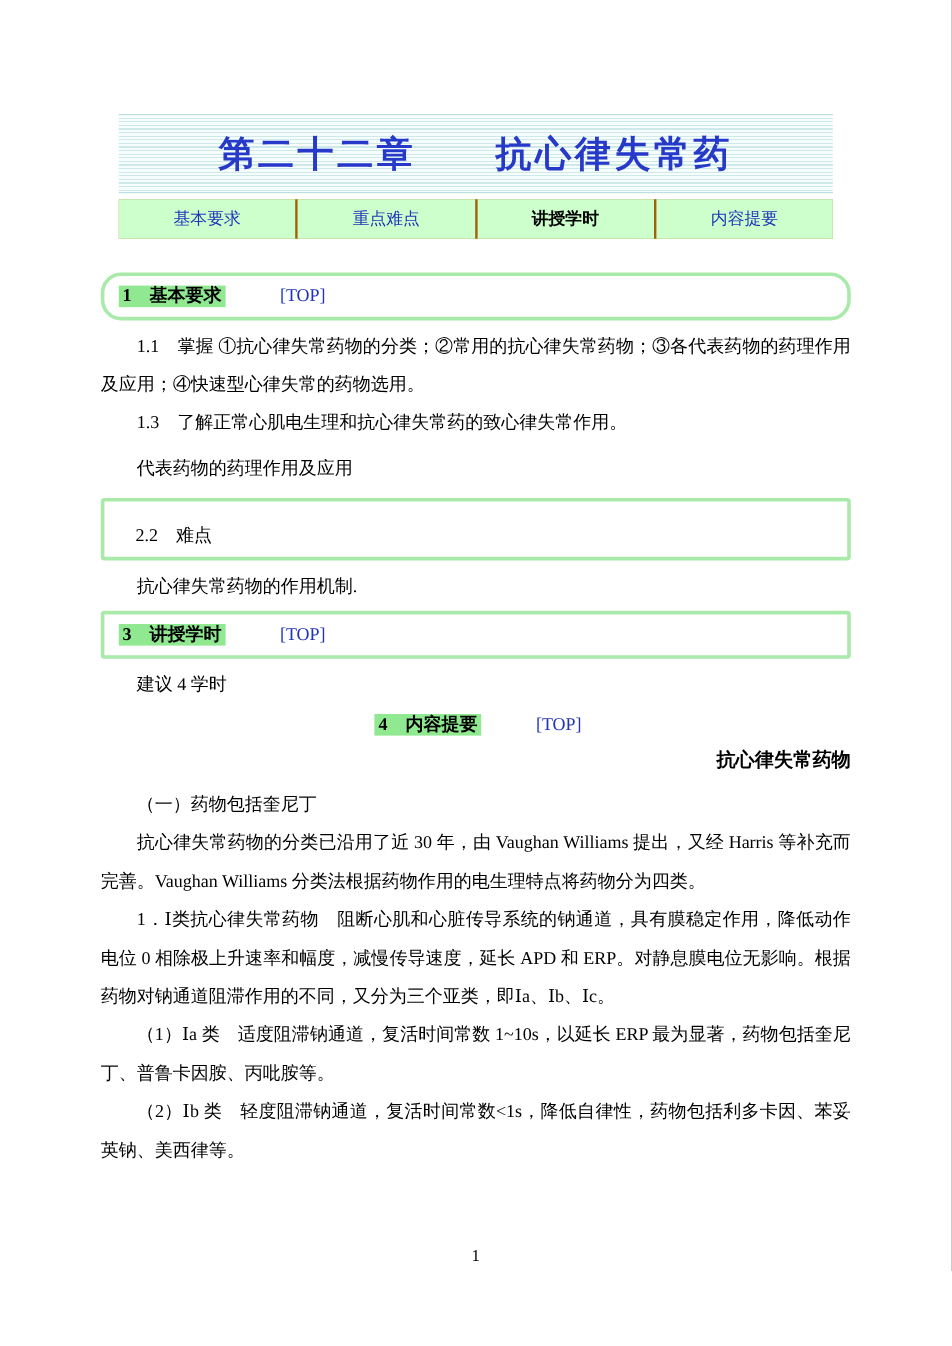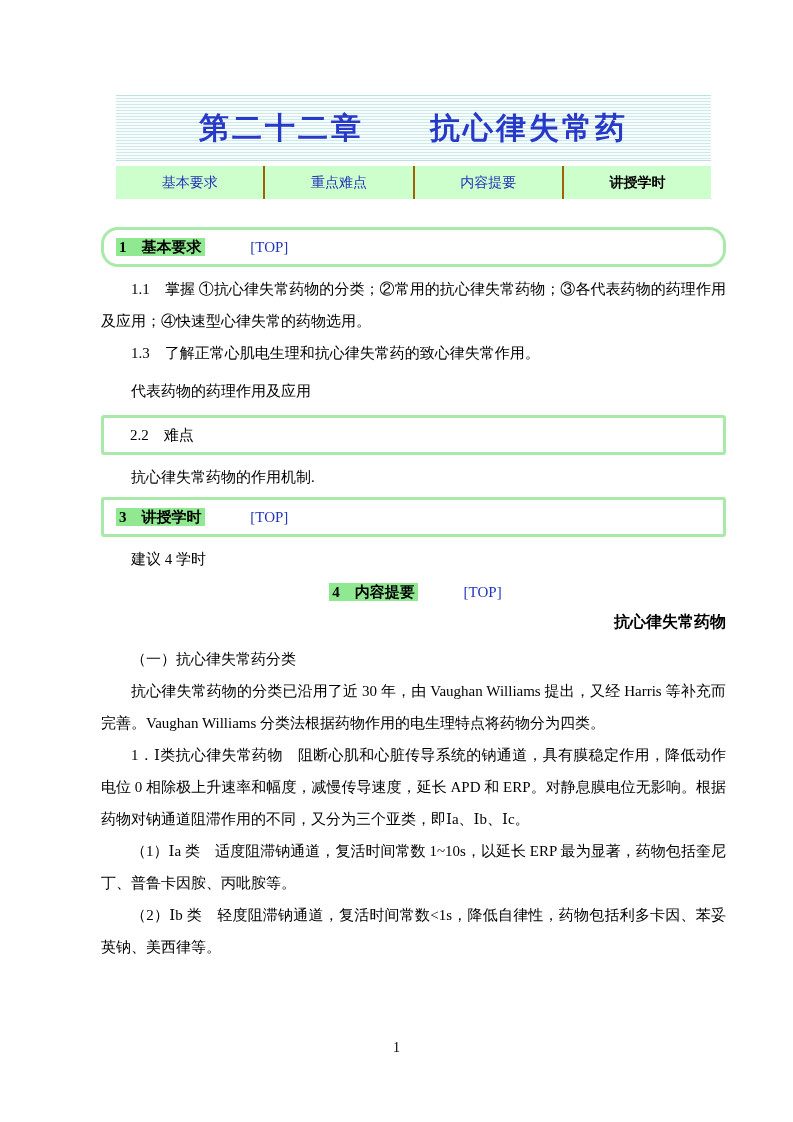--- a/index.html
+++ b/index.html
@@ -2,21 +2,21 @@
 <html><head>
 <meta charset="utf-8">
 <style>
   * { box-sizing: border-box; }
   html, body { margin: 0; padding: 0; background: #9e9e9e; }
   .page {
     width: 793px; height: 1122px; margin: 0 auto; background: #ffffff;
     position: relative; overflow: hidden;
     font-family: "Liberation Serif", "DejaVu Serif", serif; color: #000;
   }
-  .content { position: absolute; top: 95px; left: 101px; width: 625px; }
+  .content { position: absolute; top: 95px; left: 84px; width: 625px; }
 
   
   .banner {
     margin: 0 15px; height: 66px;
     display: flex; align-items: center; justify-content: center;
     background: repeating-linear-gradient(180deg, #f7fcfc 0px, #f7fcfc 2px, #cde9e9 2px, #cde9e9 3px);
     border-top: 1px solid #bfe0e0; border-bottom: 1px solid #bfe0e0;
   }
   .chapter-title {
     margin: 0; font-size: 30px; font-weight: bold; color: #2639c8;
@@ -53,60 +53,60 @@
 <div class="page">
   <div class="content">
 
     <div class="banner">
       <h1 class="chapter-title">第二十二章　　抗心律失常药</h1>
     </div>
 
     <div class="nav-row">
       <div class="nav-cell">基本要求</div>
       <div class="nav-cell">重点难点</div>
+      <div class="nav-cell current">讲授学时</div>
       <div class="nav-cell">内容提要</div>
-      <div class="nav-cell current">讲授学时</div>
     </div>
 
     <div class="sec-box box1">
       <div class="sec-line">
         <span class="sec-hl">1　基本要求</span>
         <a class="top-link" href="#">[TOP]</a>
       </div>
     </div>
 
     <p class="body-p mt6">1.1　掌握 ①抗心律失常药物的分类；②常用的抗心律失常药物；③各代表药物的药理作用及应用；④快速型心律失常的药物选用。</p>
     <p class="body-p">1.3　了解正常心肌电生理和抗心律失常药的致心律失常作用。</p>
 
 
     <p class="body-p mt6">代表药物的药理作用及应用</p>
 
     <div class="sec-box mt8">
-      <div class="sub-line" style="margin-top:0;">2.2　难点</div>
+      <div class="sub-line" style="margin-top:12px;">2.2　难点</div>
     </div>
 
     <p class="body-p mt6">抗心律失常药物的作用机制.</p>
 
     <div class="sec-box mt4">
       <div class="sec-line">
         <span class="sec-hl">3　讲授学时</span>
         <a class="top-link" href="#">[TOP]</a>
       </div>
     </div>
 
     <p class="body-p mt6">建议 4 学时</p>
 
     <div class="heading4-line">
       <span class="sec-hl">4　内容提要</span>
       <a class="top-link" href="#">[TOP]</a>
     </div>
 
     <h2 class="subtitle">抗心律失常药物</h2>
 
-    <p class="body-p mt8">（一）抗心律失常药分类</p>
+    <p class="body-p mt8">（一）药物包括奎尼丁</p>
     <p class="body-p">抗心律失常药物的分类已沿用了近 30 年，由 Vaughan Williams 提出，又经 Harris 等补充而完善。Vaughan Williams 分类法根据药物作用的电生理特点将药物分为四类。</p>
     <p class="body-p">1．Ⅰ类抗心律失常药物　阻断心肌和心脏传导系统的钠通道，具有膜稳定作用，降低动作电位 0 相除极上升速率和幅度，减慢传导速度，延长 APD 和 ERP。对静息膜电位无影响。根据药物对钠通道阻滞作用的不同，又分为三个亚类，即Ⅰa、Ⅰb、Ⅰc。</p>
     <p class="body-p">（1）Ⅰa 类　适度阻滞钠通道，复活时间常数 1~10s，以延长 ERP 最为显著，药物包括奎尼丁、普鲁卡因胺、丙吡胺等。</p>
     <p class="body-p">（2）Ⅰb 类　轻度阻滞钠通道，复活时间常数&lt;1s，降低自律性，药物包括利多卡因、苯妥英钠、美西律等。</p>
 
   </div>
 
   <div class="footer">1</div>
 </div>
 

